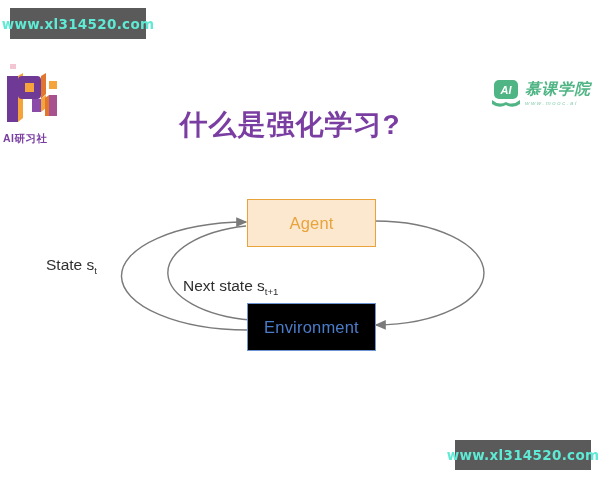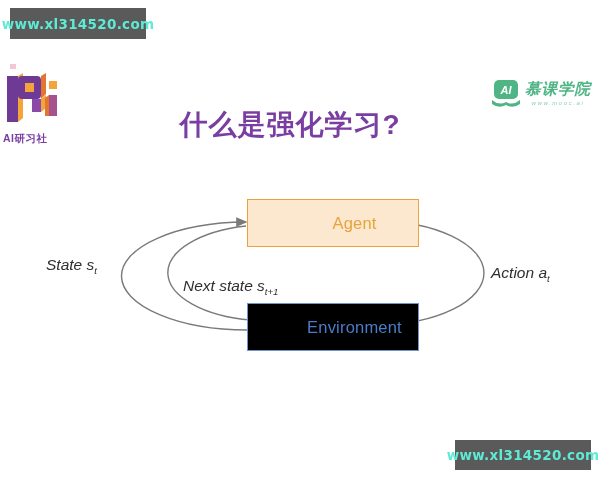--- a/index.html
+++ b/index.html
@@ -27,43 +27,43 @@
 
   
   .ai-logo { position:absolute; left:3px; top:64px; width:62px; }
   .ai-logo .caption {
     display:block; margin-top:2px; color:#7a3da1;
     font-size:10.5px; font-weight:bold; letter-spacing:0.5px;
   }
 
   
   .mooc-logo { position:absolute; left:492px; top:79px; display:flex; align-items:flex-start;font-style:italic; }
-  .mooc-text { margin-left:5px;text-align:center; }
+  .mooc-text { margin-left:5px; }
   .mooc-name { display:block; color:#4fb585; font-size:15.5px; font-weight:bold; letter-spacing:1px; line-height:19px; }
   .mooc-url  { display:block; color:#8fd0b2; font-size:6px; letter-spacing:1.6px; margin-top:2px; }
 
   
   .box {
     position:absolute; display:flex; align-items:center; justify-content:center;
-    font-size:16.5px; letter-spacing:0.2px;padding-left:43px;
+    font-size:16.5px; letter-spacing:0.2px;
   }
   .box.agent {
     left:247px; top:199px; width:127px; height:46px;
     background:#fbe8ce; border:1.6px solid #e8a33d; color:#e8a33d;
   }
   .box.env {
     left:247px; top:303px; width:127px; height:46px;
     background:#000000; border:1.6px solid #6d95d4; color:#4a7cc9;
   }
 
   
   .arcs { position:absolute; left:0; top:0; width:600px; height:480px; pointer-events:none; }
 
   
-  .dlabel { position:absolute; color:#2f2f2f; font-size:15.5px; white-space:nowrap;font-style:italic; }
+  .dlabel { position:absolute; color:#2f2f2f; font-size:15.5px; white-space:nowrap; }
   .dlabel sub { font-size:0.62em; }
   .dlabel.state  { left:46px;  top:256px; }
   .dlabel.reward { left:163px; top:254px; }
   .dlabel.next   { left:163px; top:277px;margin-left:20px; }
   .dlabel.action { left:491px; top:264px; }
 </style>
 </head>
 <body>
 
 <div class="slide">
@@ -125,21 +125,18 @@
   <div class="box env">
     <span>Environment</span>
   </div>
 
   <div class="dlabel state">
     <span>State s</span><sub>t</sub>
   </div>
   <div class="dlabel next">
     <span>Next state s</span><sub>t+1</sub>
   </div>
-  <div class="dlabel action">
-    <span>Action a</span><sub>t</sub>
-  </div>
 
   <div class="banner bottom">
     <span>www.xl314520.com</span>
   </div>
 
 </div>
 
 </body></html>

